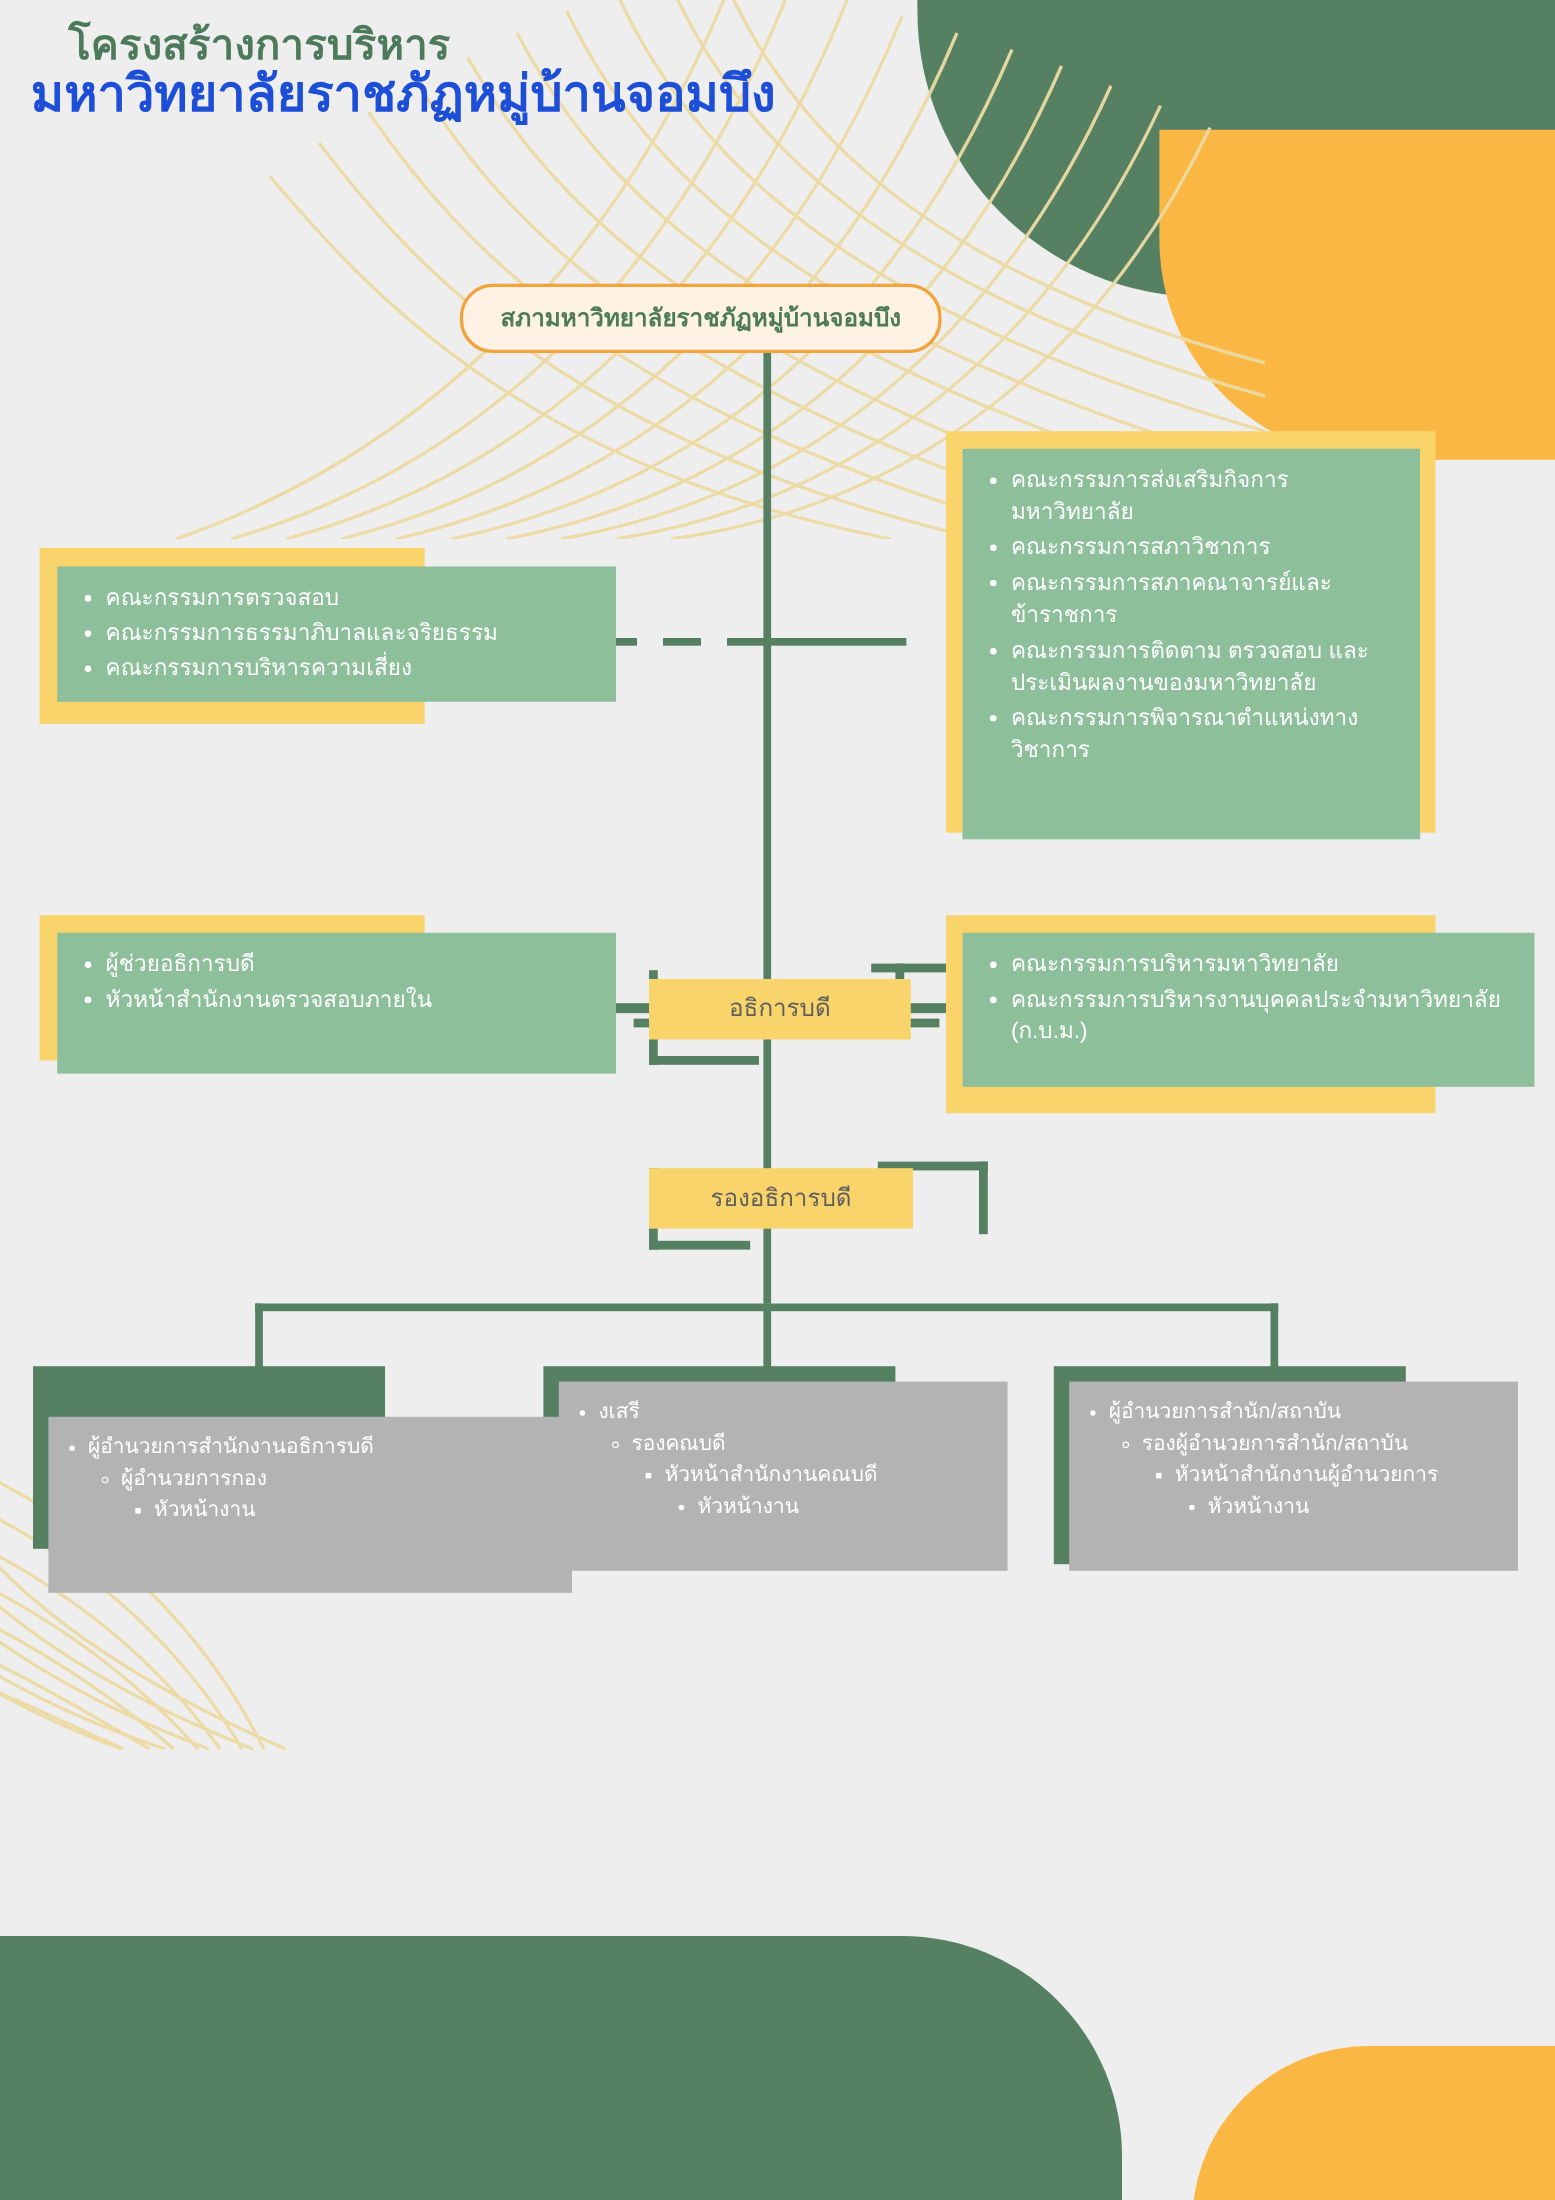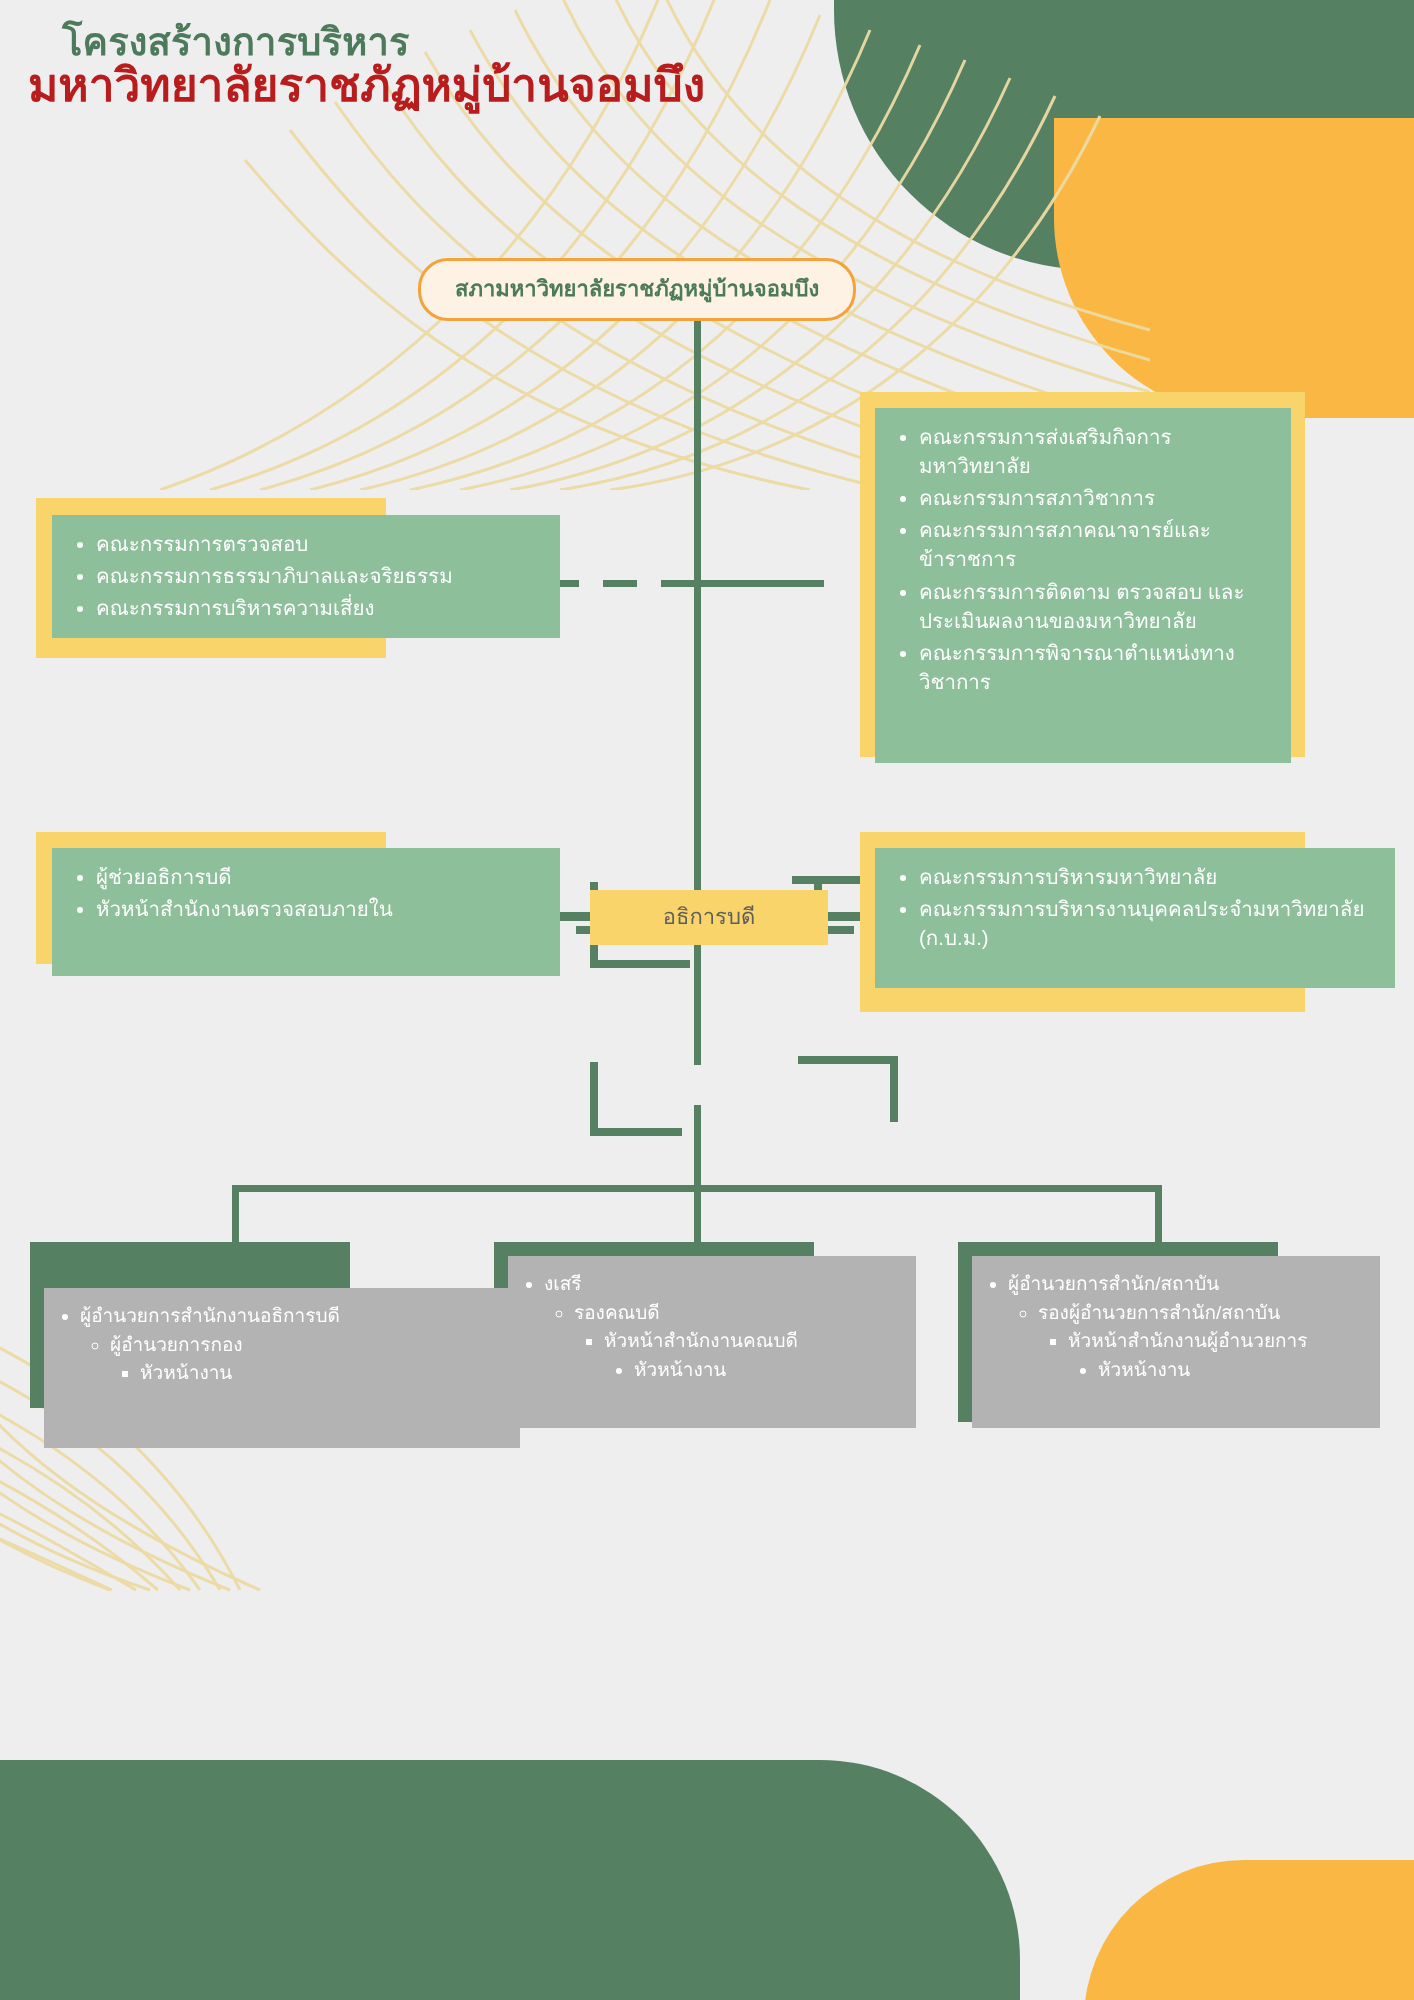--- a/index.html
+++ b/index.html
@@ -33,21 +33,21 @@
   #swirl-bottom{bottom:400px;left:-230px;width:620px;height:360px;}
 
   
   #header{position:absolute;top:22px;left:28px;z-index:6;}
   #title-line1{
     font-size:38px;font-weight:bold;color:#4c7a5a;line-height:1.08;
     letter-spacing:.2px;
     margin-left:34px;
   }
   #title-line2{
-    font-size:46px;font-weight:bold;color:#b91c1c;line-height:1.08;
+    font-size:46px;font-weight:bold;color:#1d4ed8;line-height:1.08;
     margin-top:-2px;
     text-align:center;
   }
 
   
   #chart{position:absolute;inset:0;z-index:4;}
 
   
   .line{position:absolute;background:#558062;z-index:3;}
   .dash{
@@ -223,20 +223,23 @@
       <li>คณะกรรมการบริหารงานบุคคลประจำมหาวิทยาลัย (ก.บ.ม.)</li>
     </ul>
   </div>
 
   <div class="bracket" style="left:576px;top:1048px;">
     <span style="left:14px;top:14px;width:8px;height:74px;"></span>
     <span style="left:14px;top:80px;width:92px;height:8px;"></span>
     <span style="left:222px;top:8px;width:100px;height:8px;"></span>
     <span style="left:314px;top:8px;width:8px;height:66px;"></span>
   </div>
+  <div class="chip" style="left:590px;top:1062px;width:240px;">
+    <span>รองอธิการบดี</span>
+  </div>
 
   <div class="shadow-dkgreen" style="left:30px;top:1242px;width:320px;height:166px;"></div>
   <div class="card-gray" style="left:44px;top:1288px;width:476px;height:160px;">
     <ul>
       <li>ผู้อำนวยการสำนักงานอธิการบดี</li>
       <ul>
         <li>ผู้อำนวยการกอง</li>
         <ul>
           <li>หัวหน้างาน</li>
         </ul>

